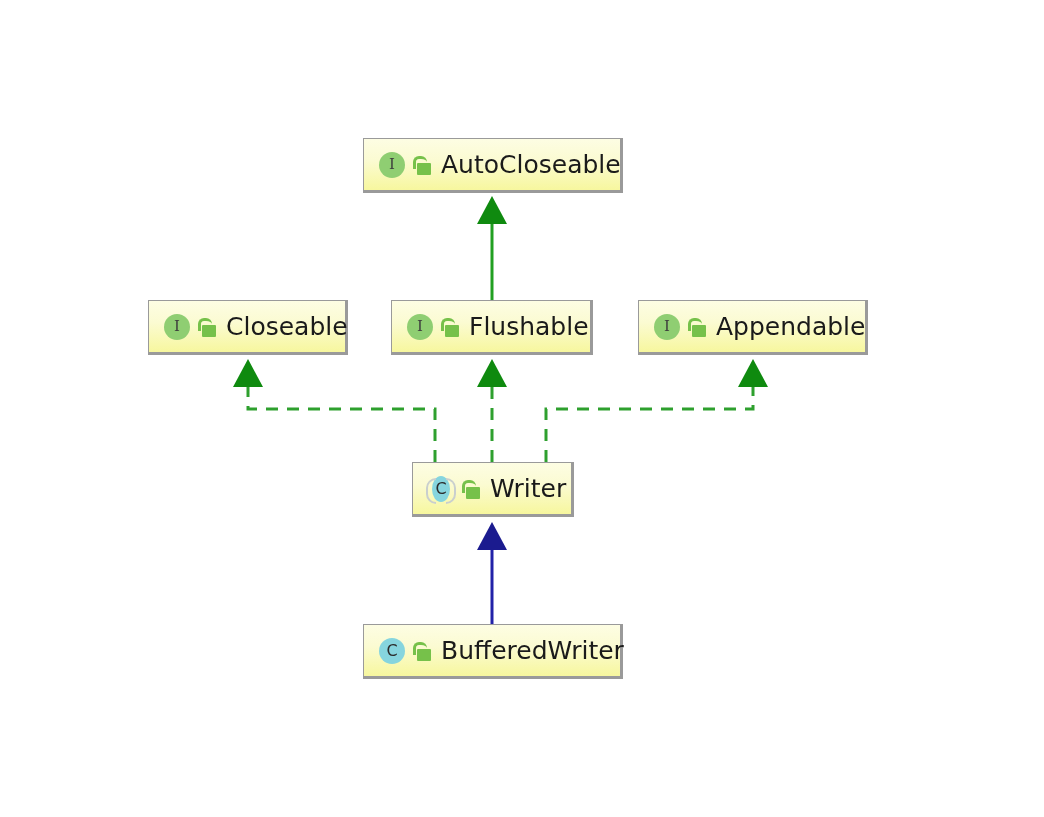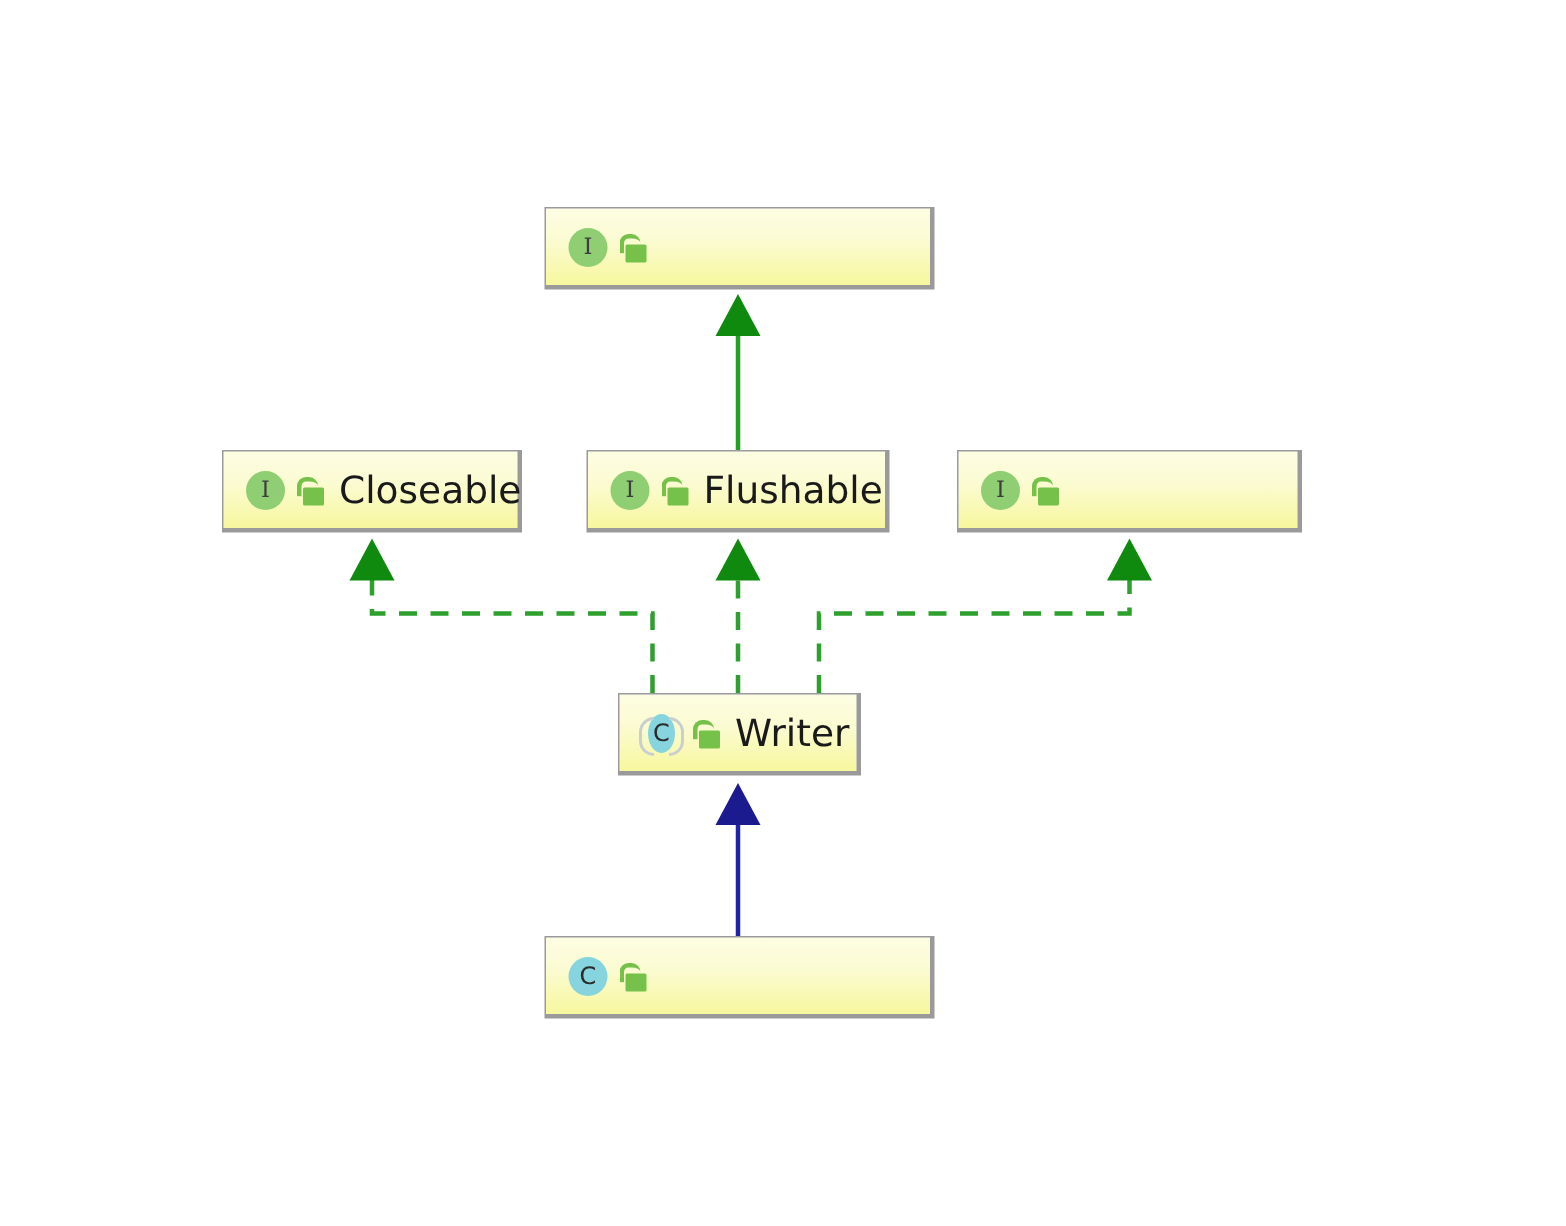--- a/index.html
+++ b/index.html
@@ -179,20 +179,21 @@
     <span class="node-icon-stack">
       <span class="icon-type kind-interface">
         <span class="disc"></span>
         <span class="glyph">I</span>
       </span>
       <span class="icon-lock">
         <span class="shackle"></span>
         <span class="body"></span>
       </span>
     </span>
+    <span class="node-label">AutoCloseable</span>
   </div>
 
   <div class="uml-node" style="left:148px; top:300px; width:200px; height:55px;">
     <span class="node-icon-stack">
       <span class="icon-type kind-interface">
         <span class="disc"></span>
         <span class="glyph">I</span>
       </span>
       <span class="icon-lock">
         <span class="shackle"></span>
@@ -220,20 +221,21 @@
     <span class="node-icon-stack">
       <span class="icon-type kind-interface">
         <span class="disc"></span>
         <span class="glyph">I</span>
       </span>
       <span class="icon-lock">
         <span class="shackle"></span>
         <span class="body"></span>
       </span>
     </span>
+    <span class="node-label">Appendable</span>
   </div>
 
   <div class="uml-node" style="left:412px; top:462px; width:162px; height:55px;">
     <span class="node-icon-stack">
       <span class="icon-type kind-abstract">
         <span class="paren left"></span>
         <span class="paren right"></span>
         <span class="disc"></span>
         <span class="glyph">C</span>
       </span>
@@ -249,15 +251,16 @@
     <span class="node-icon-stack">
       <span class="icon-type kind-class">
         <span class="disc"></span>
         <span class="glyph">C</span>
       </span>
       <span class="icon-lock">
         <span class="shackle"></span>
         <span class="body"></span>
       </span>
     </span>
+    <span class="node-label">BufferedWriter</span>
   </div>
 
 </div>
 
 </body></html>

